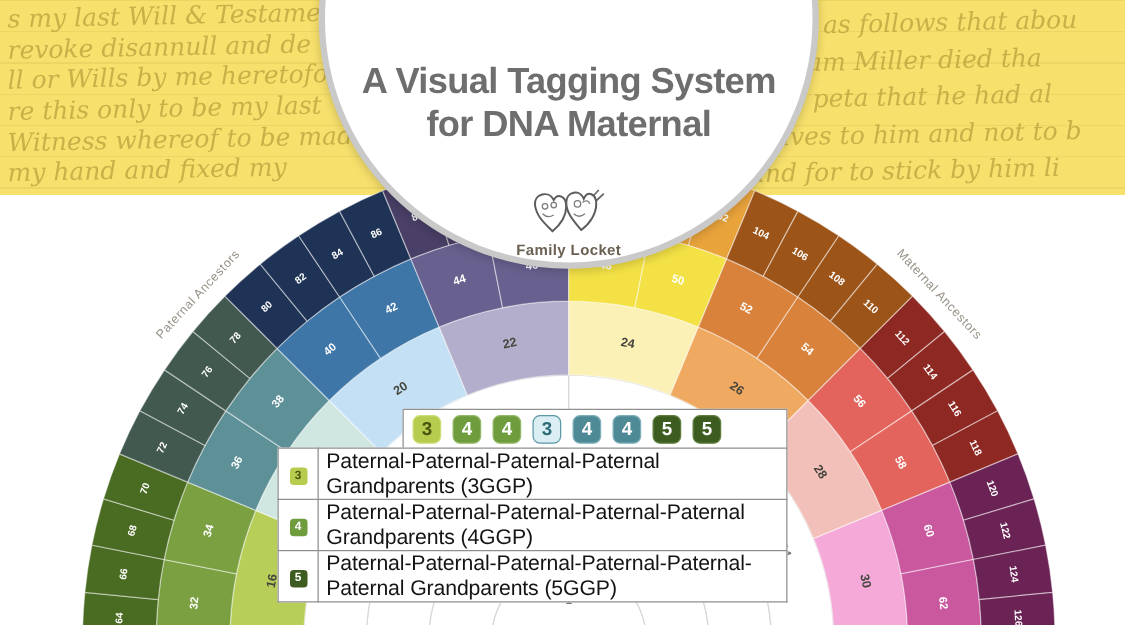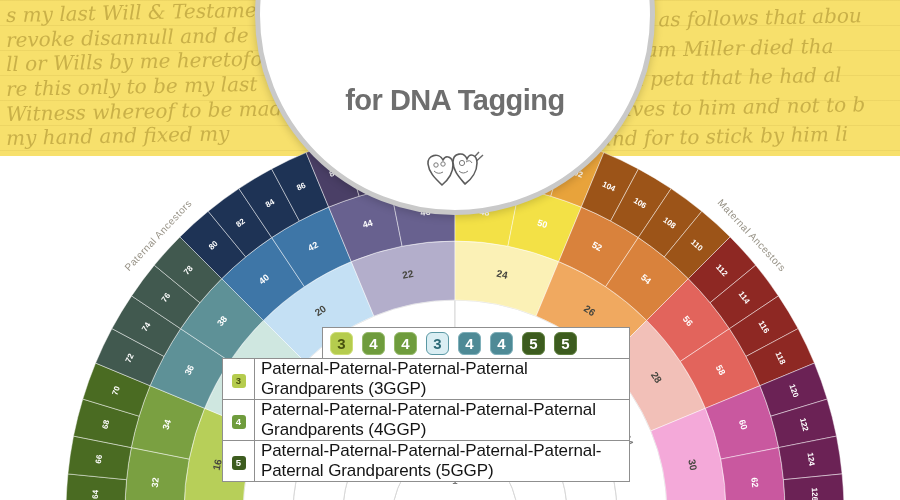--- a/index.html
+++ b/index.html
@@ -199,35 +199,36 @@
       <text x="803.7" y="424.6" transform="rotate(75.9 803.7 424.6)" fill="#ffffff" font-size="8" class="seg-label">122</text>
       <path d="M 836.5 436.1 A 389 389 0 0 1 842.1 473.9 L 783.4 479.7 A 330 330 0 0 0 778.7 447.6 Z" fill="#6b2255" stroke="rgba(255,255,255,0.45)" stroke-width="1"></path>
       <text x="810.6" y="459.3" transform="rotate(81.6 810.6 459.3)" fill="#ffffff" font-size="8" class="seg-label">124</text>
       <path d="M 842.1 473.9 A 389 389 0 0 1 844.0 512.0 L 785.0 512.0 A 330 330 0 0 0 783.4 479.7 Z" fill="#6b2255" stroke="rgba(255,255,255,0.45)" stroke-width="1"></path>
       <text x="814.1" y="494.4" transform="rotate(87.2 814.1 494.4)" fill="#ffffff" font-size="8" class="seg-label">126</text>
       <text x="158.8" y="235.8" transform="rotate(-47.0 158.8 235.8)" class="side-label">Paternal Ancestors</text>
       <text x="751.2" y="235.8" transform="rotate(47.0 751.2 235.8)" class="side-label">Maternal Ancestors</text>
     </svg>
 
   <div class="circle">
-    <h1><br>
-        <span>for DNA Tagging</span></h1>
+    <h1><span>A Visual Tagging System</span><br>
+        <span>for DNA Maternal</span></h1>
     <div class="logo">
       <svg width="66" height="40" viewBox="0 0 66 40">
         <path d="M44 16 L57 2" stroke="#6a6a6a" fill="none" stroke-width="1.4"></path>
         <path d="M48 17 L61 5" stroke="#6a6a6a" fill="none" stroke-width="1.4"></path>
         <path d="M21 10 C17 2 5 5 6 14 C7 23 14 29 20 35 C26 30 31 23 31 15 C31 7 24 4 21 10 Z" fill="#ffffff" stroke="#5c5c5c" stroke-width="1.6"></path>
         <path d="M45 9 C42 1 31 3 31 12 C31 21 38 28 43 34 C50 29 55 21 55 13 C55 5 48 2 45 9 Z" fill="#ffffff" stroke="#5c5c5c" stroke-width="1.6"></path>
         <circle cx="14" cy="15" r="2.2" stroke="#7a7a7a" fill="none" stroke-width="1"></circle>
         <circle cx="21" cy="14" r="2.2" stroke="#7a7a7a" fill="none" stroke-width="1"></circle>
         <path d="M12 21 q4 4 9 1" stroke="#7a7a7a" fill="none" stroke-width="1"></path>
         <circle cx="40" cy="13" r="2.6" stroke="#7a7a7a" fill="none" stroke-width="1"></circle>
         <path d="M37 21 q4 4 9 0" stroke="#7a7a7a" fill="none" stroke-width="1"></path>
         <path d="M44 12 q4 -3 6 1" stroke="#7a7a7a" fill="none" stroke-width="1"></path>
       </svg>
+      <div class="logo-text">Family Locket</div>
     </div>
   </div>
 
   <div class="tagbox" id="tagbox">
       <span class="tag" style="background: rgb(181, 204, 78); color: rgb(73, 83, 15); border-color: rgb(206, 222, 119);">3</span>
       <span class="tag" style="background: rgb(111, 156, 61); color: rgb(255, 255, 255); border-color: rgb(148, 185, 104);">4</span>
       <span class="tag" style="background: rgb(111, 156, 61); color: rgb(255, 255, 255); border-color: rgb(148, 185, 104);">4</span>
       <span class="tag" style="background: rgb(218, 238, 243); color: rgb(44, 106, 119); border-color: rgb(90, 152, 164);">3</span>
       <span class="tag" style="background: rgb(78, 138, 150); color: rgb(255, 255, 255); border-color: rgb(127, 176, 186);">4</span>
       <span class="tag" style="background: rgb(78, 138, 150); color: rgb(255, 255, 255); border-color: rgb(127, 176, 186);">4</span>

